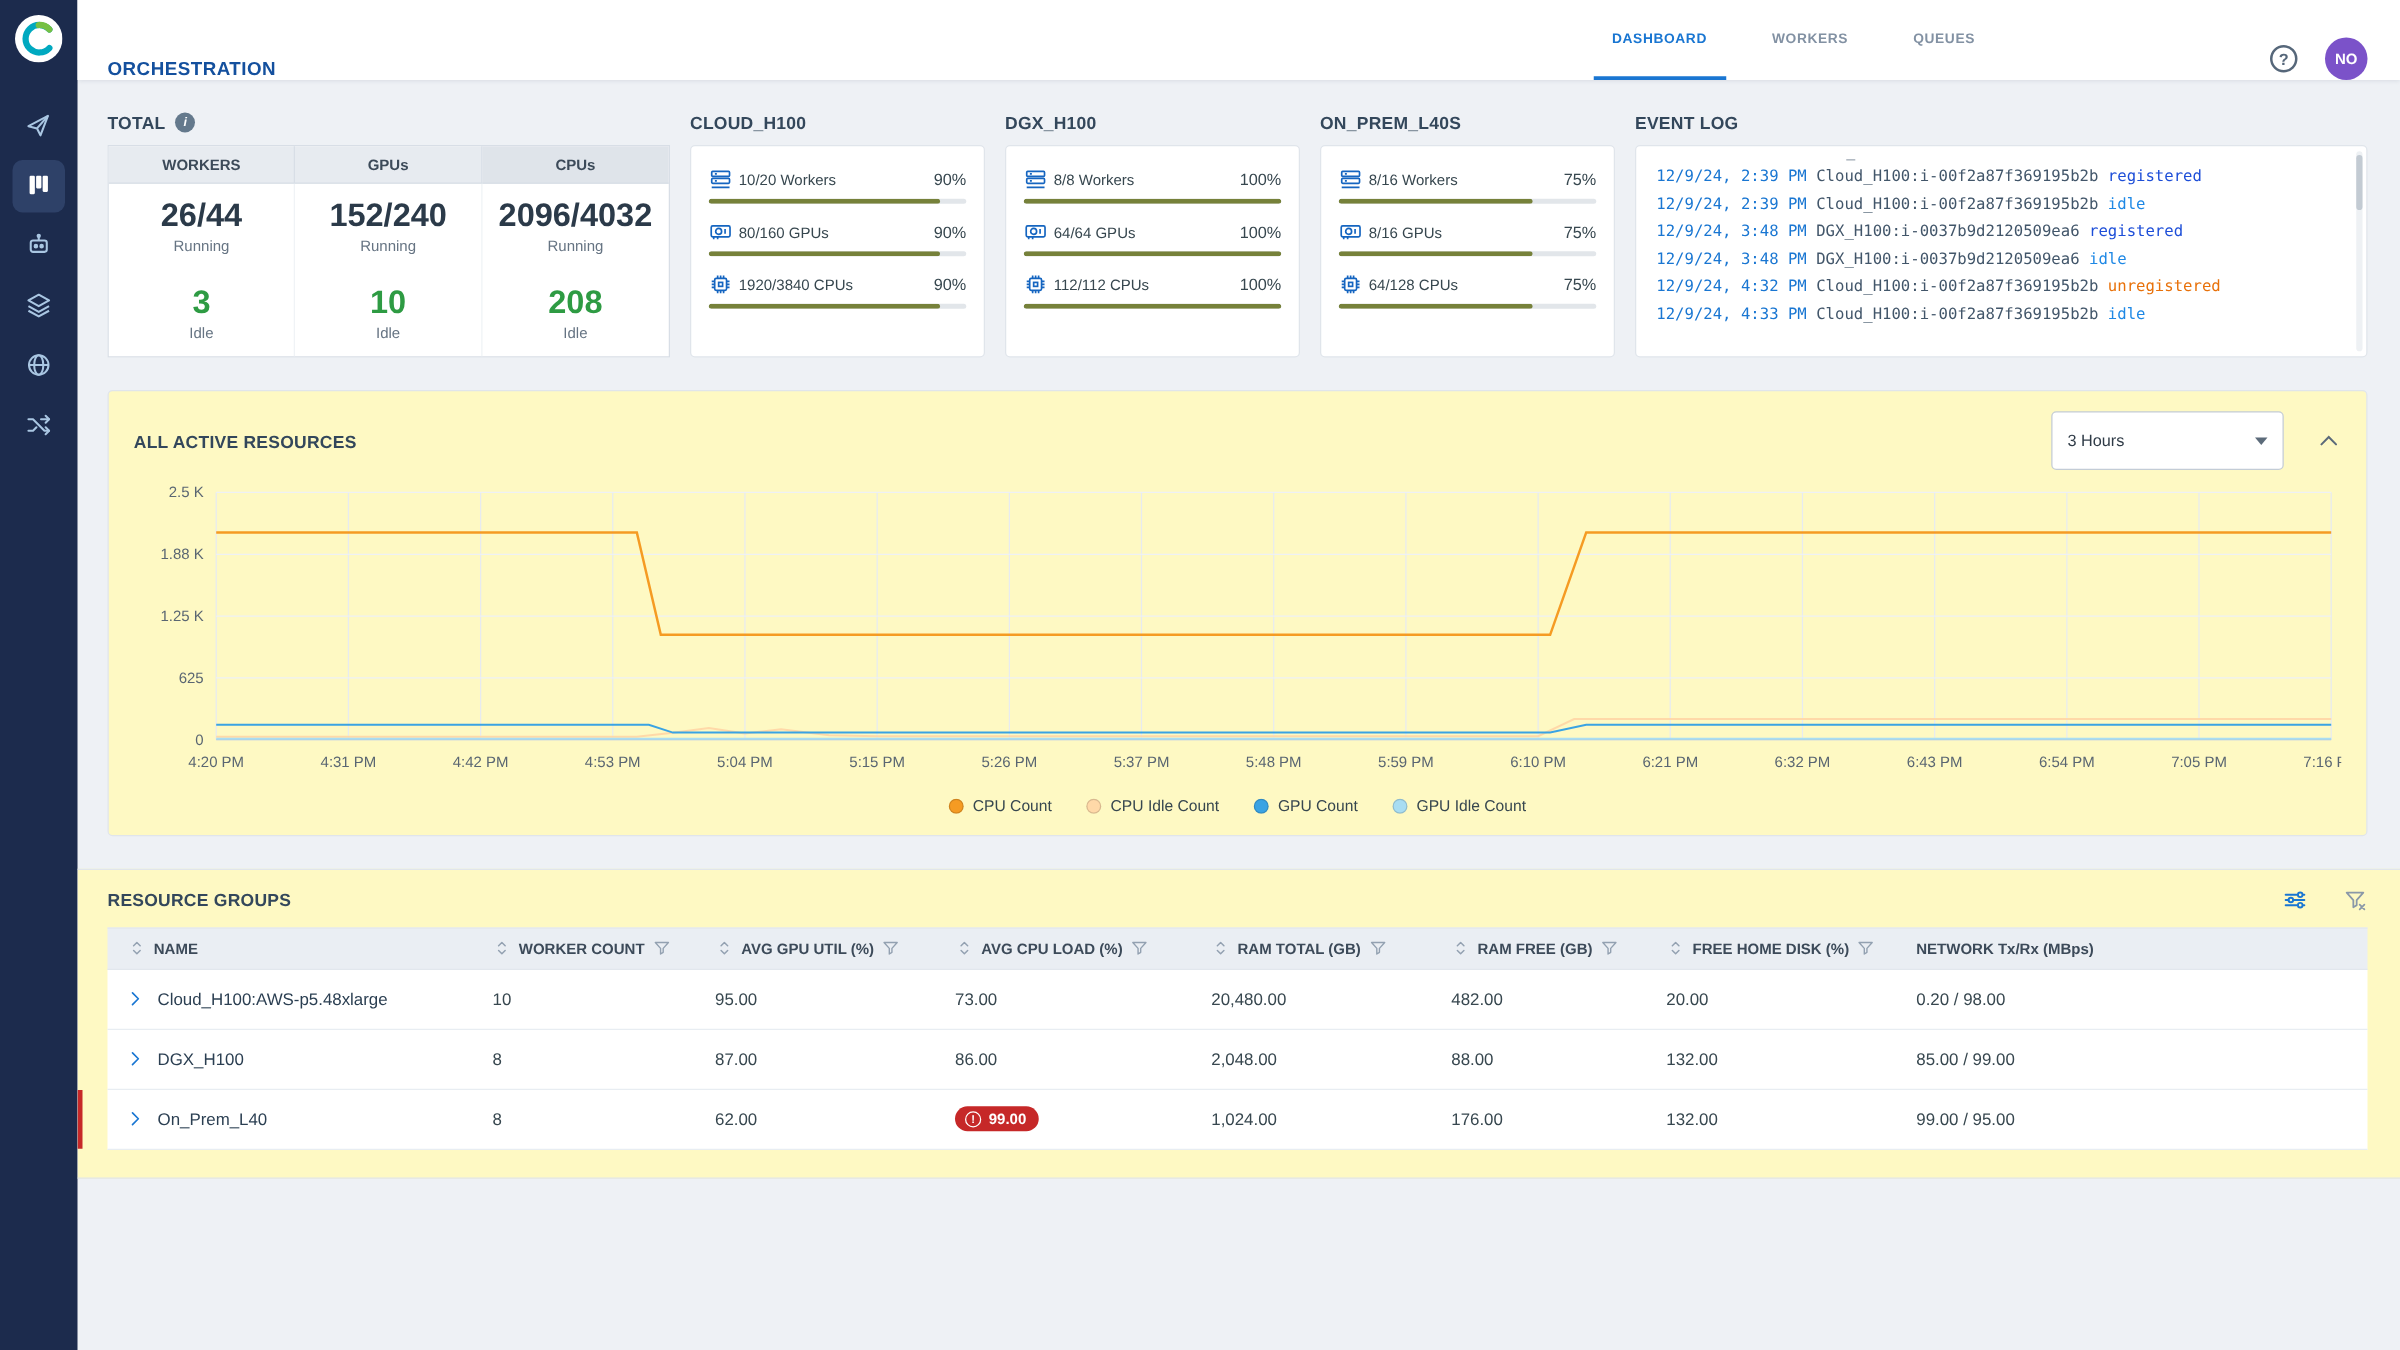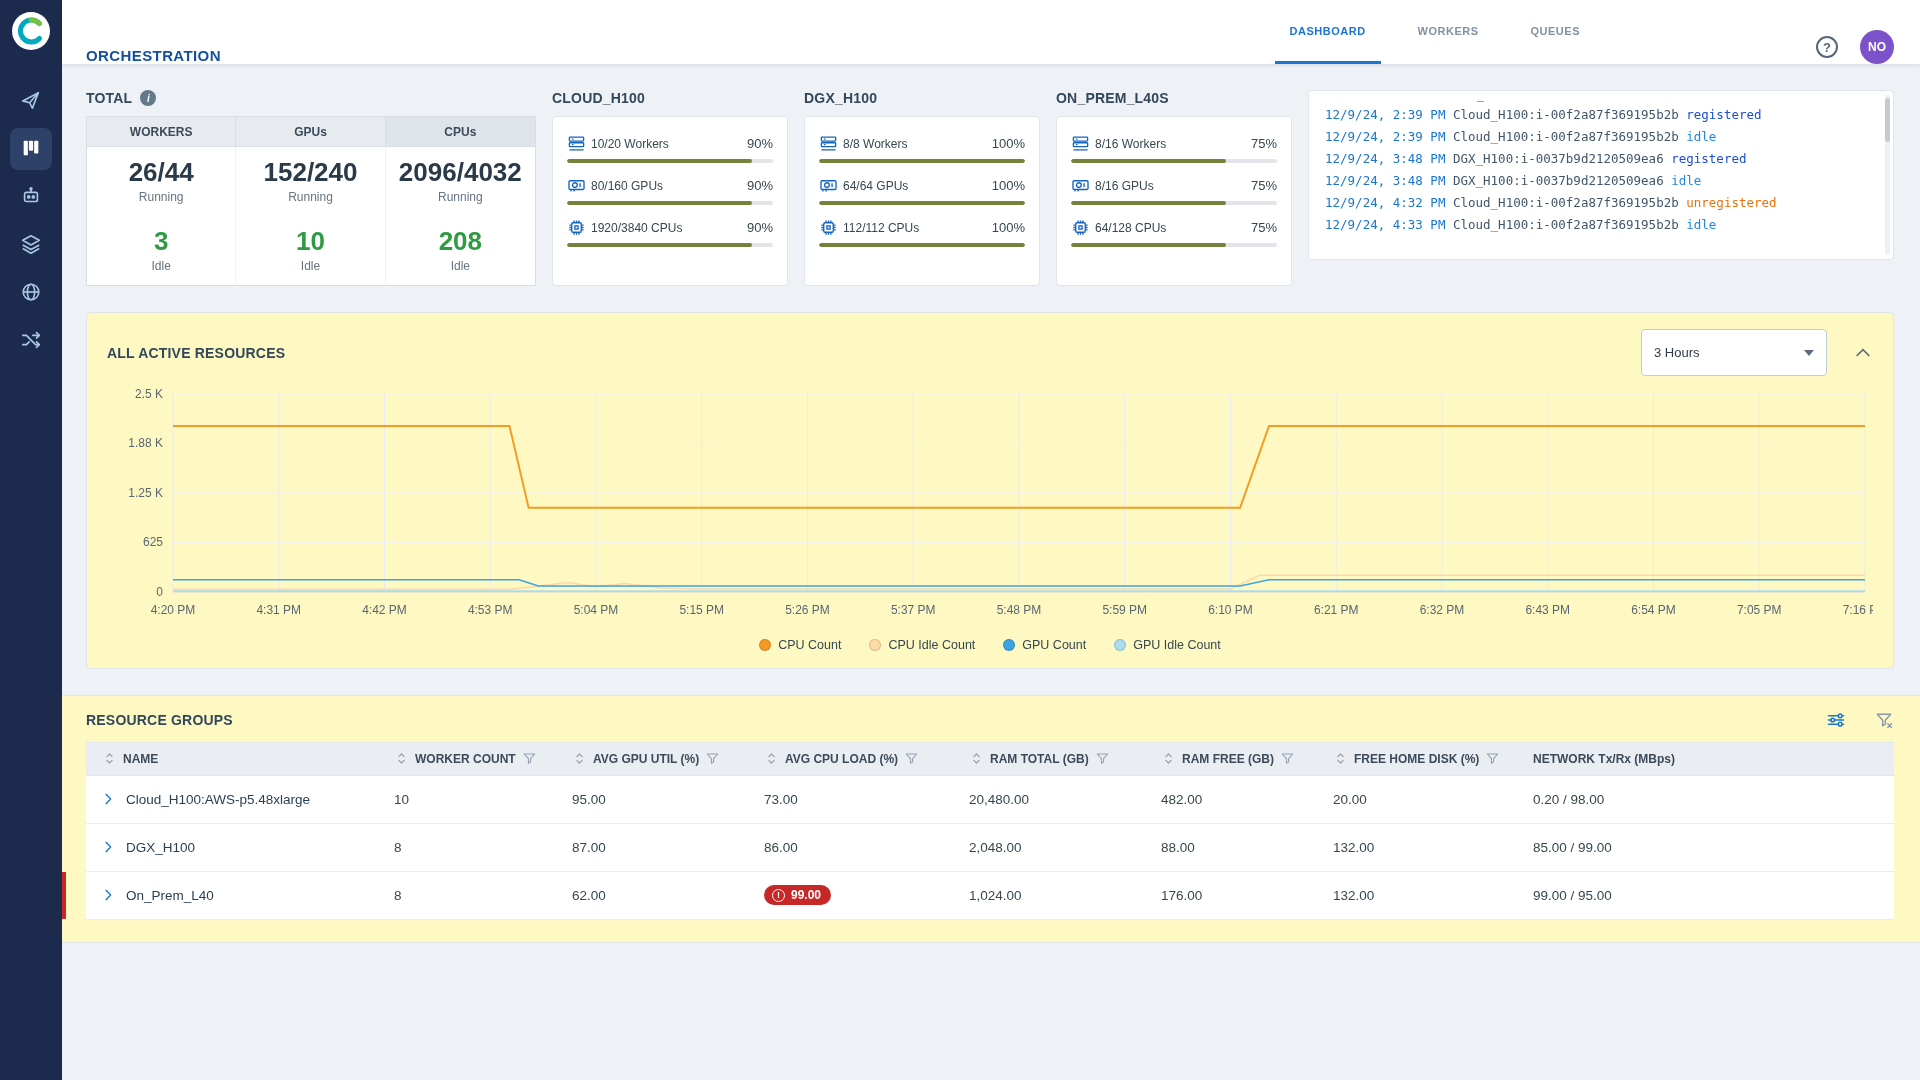--- a/index.html
+++ b/index.html
@@ -369,20 +369,21 @@
                   <span class="stat-pct">75%</span>
                   <div class="bar">
                     <div class="bar-fill" style="width:75%"></div>
                   </div>
                 </div>
               </div>
             </div>
         </section>
 
         <section>
+          <h2 class="sec-title">EVENT LOG</h2>
           <div class="card log-box">
             <div class="log-partial">–</div>
             <div class="log-entries">
                 <div class="log-line"><span class="log-time">12/9/24, 2:39 PM</span> <span class="log-entity">Cloud_H100:i-00f2a87f369195b2b</span> <span class="log-status st-registered">registered</span></div>
                 <div class="log-line"><span class="log-time">12/9/24, 2:39 PM</span> <span class="log-entity">Cloud_H100:i-00f2a87f369195b2b</span> <span class="log-status st-idle">idle</span></div>
                 <div class="log-line"><span class="log-time">12/9/24, 3:48 PM</span> <span class="log-entity">DGX_H100:i-0037b9d2120509ea6</span> <span class="log-status st-registered">registered</span></div>
                 <div class="log-line"><span class="log-time">12/9/24, 3:48 PM</span> <span class="log-entity">DGX_H100:i-0037b9d2120509ea6</span> <span class="log-status st-idle">idle</span></div>
                 <div class="log-line"><span class="log-time">12/9/24, 4:32 PM</span> <span class="log-entity">Cloud_H100:i-00f2a87f369195b2b</span> <span class="log-status st-unregistered">unregistered</span></div>
                 <div class="log-line"><span class="log-time">12/9/24, 4:33 PM</span> <span class="log-entity">Cloud_H100:i-00f2a87f369195b2b</span> <span class="log-status st-idle">idle</span></div>
               </div>

